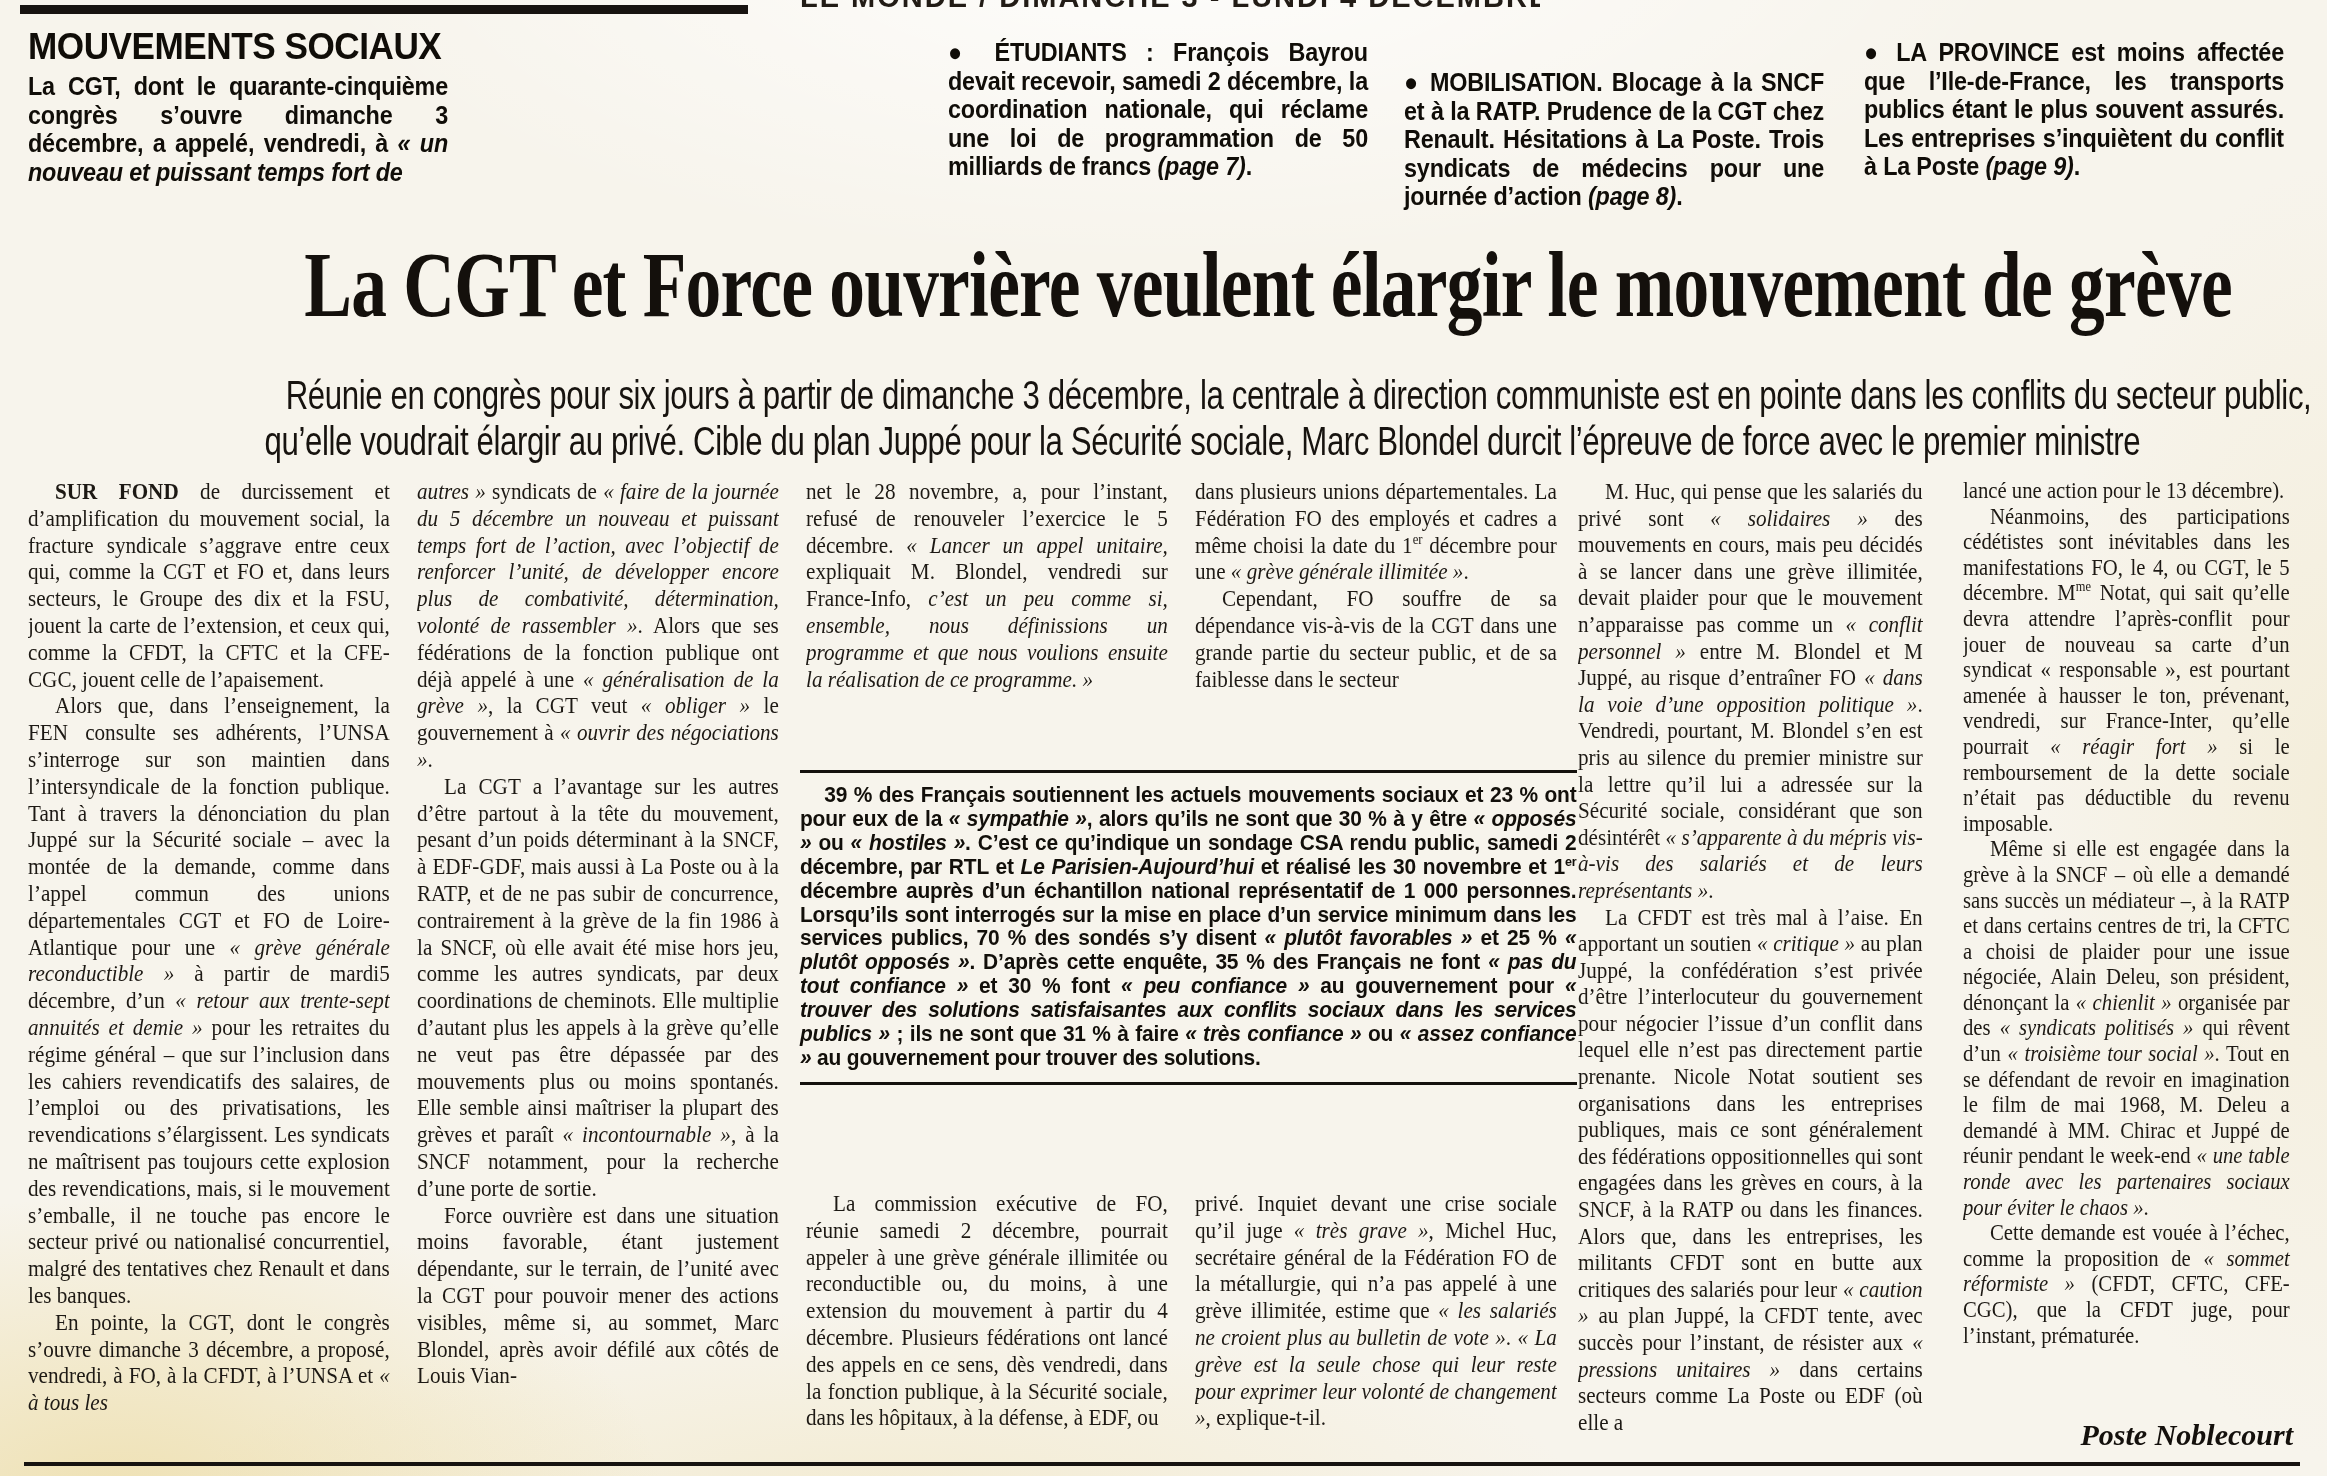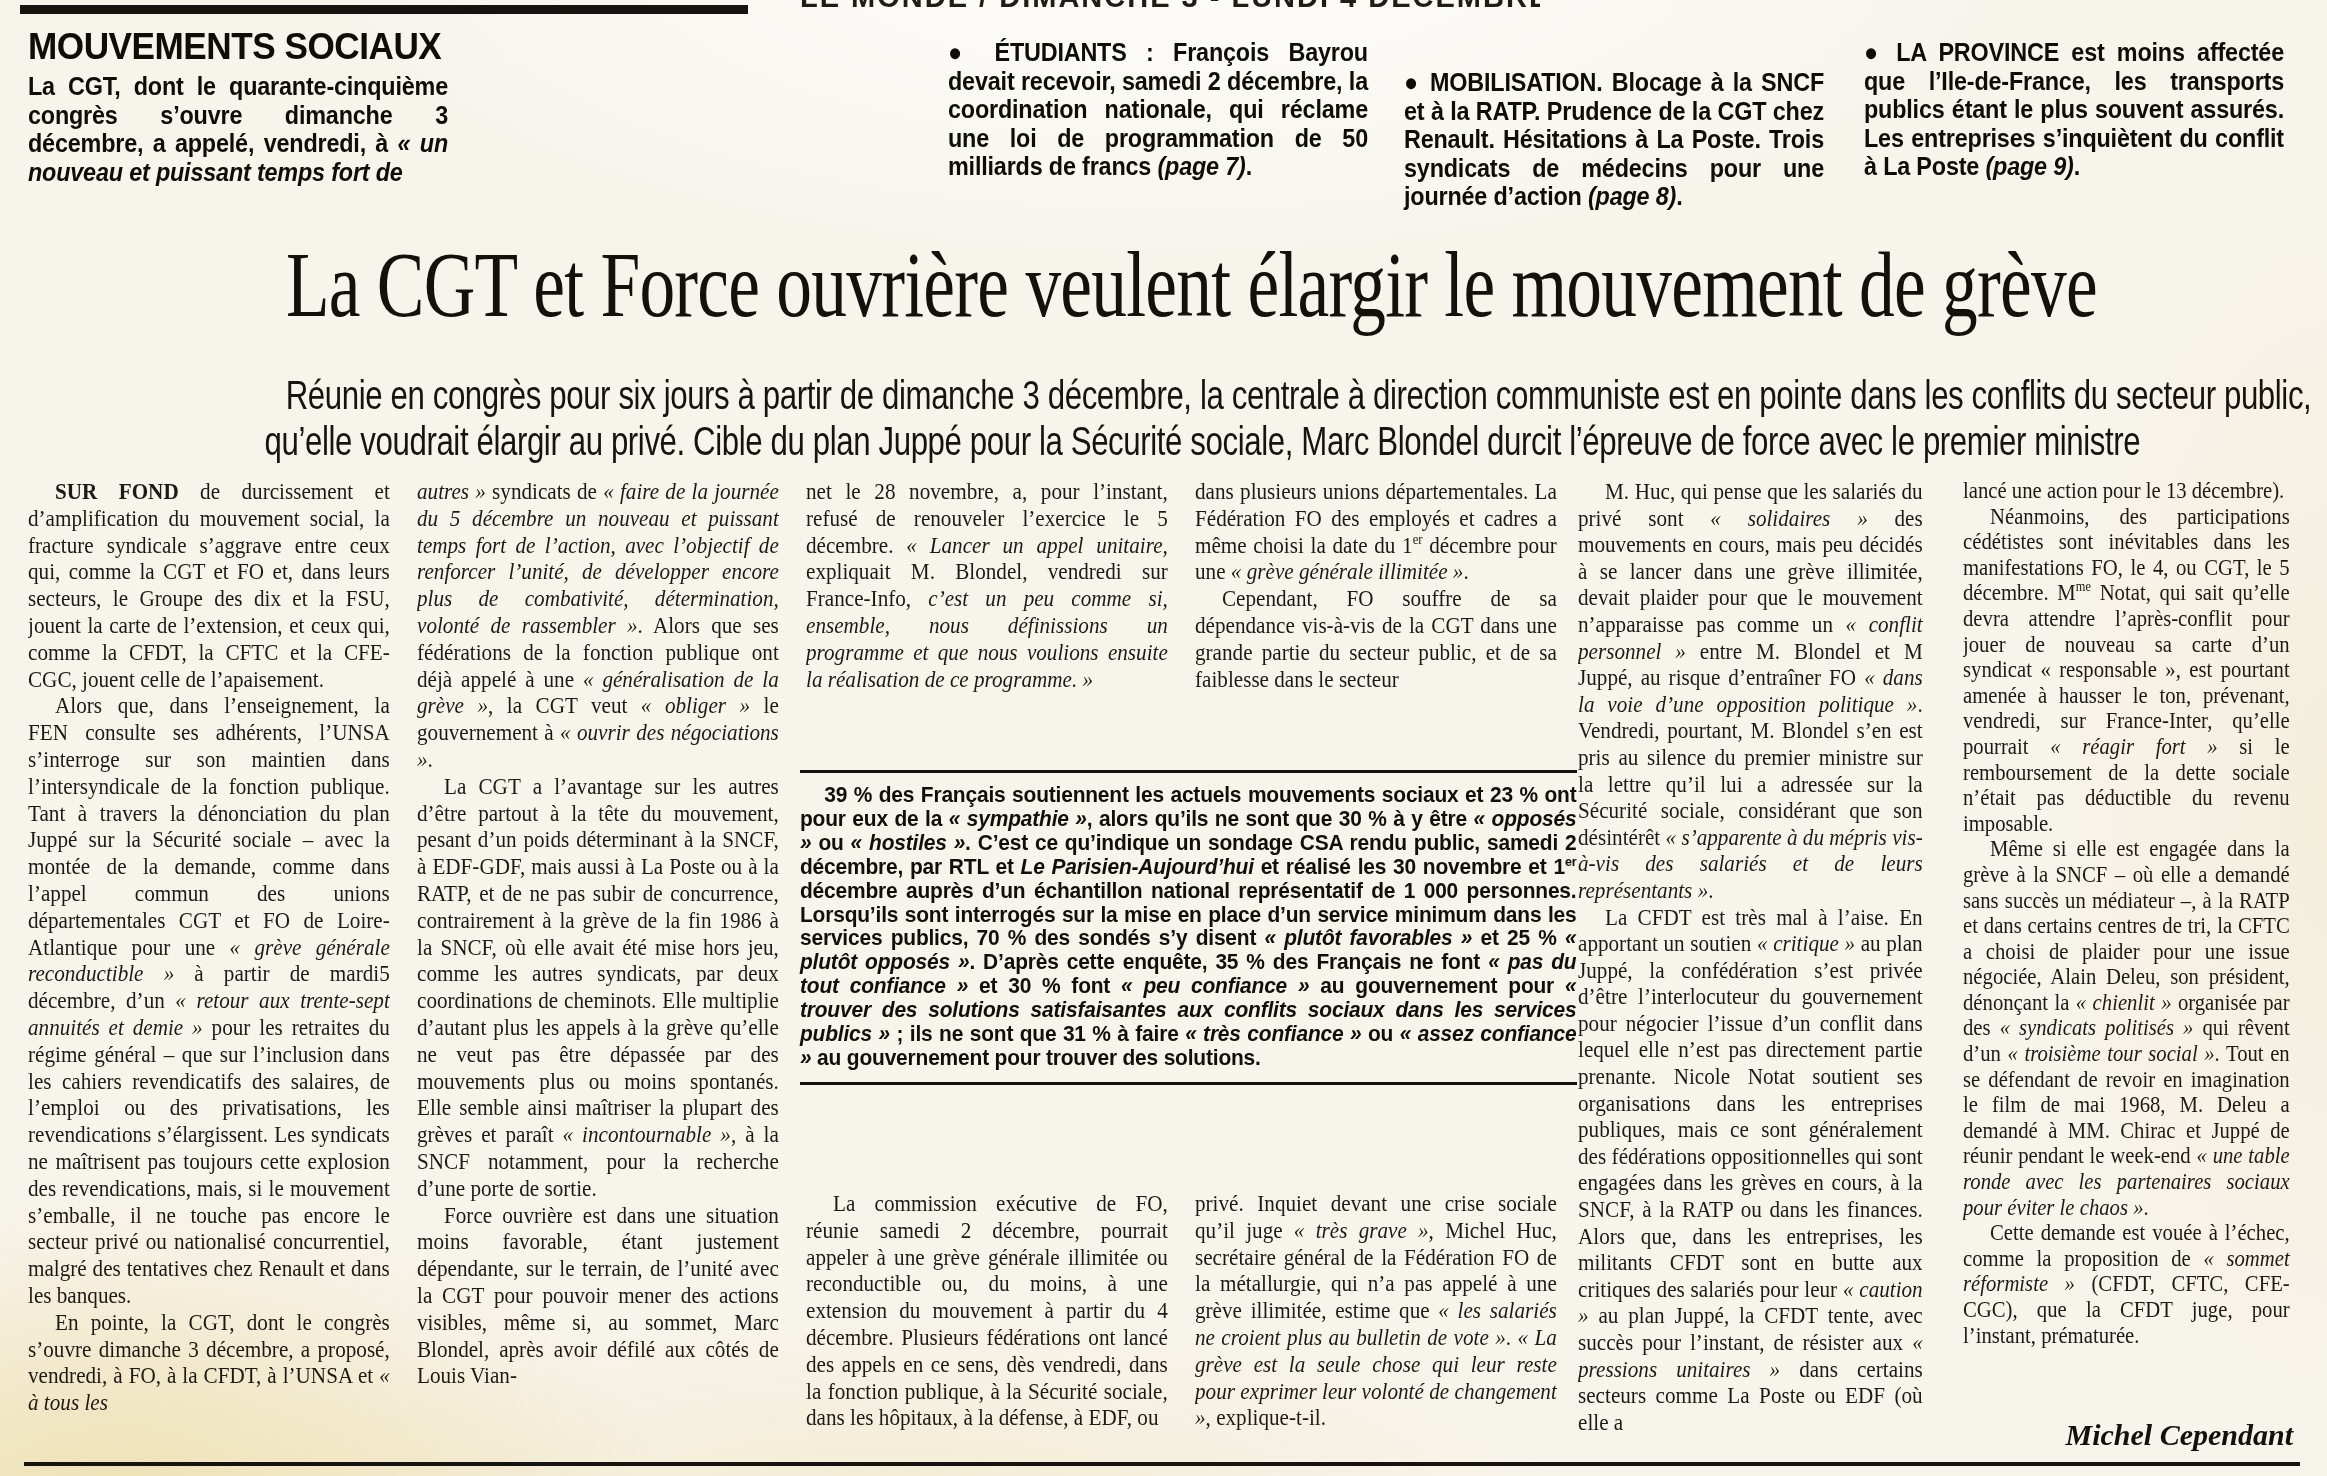--- a/index.html
+++ b/index.html
@@ -24,21 +24,21 @@
   .kicker-title{margin:0;font-family:"Liberation Sans",sans-serif;font-weight:700;font-size:37px;line-height:41px;
     letter-spacing:-0.5px;transform:scaleX(0.95);transform-origin:0 0;white-space:nowrap;color:#100d08;}
   .brief{top:38px;width:420px;}
   .brief-text{font-family:"Liberation Sans",sans-serif;font-weight:700;font-size:25.5px;line-height:28.6px;
     text-align:justify;letter-spacing:-0.2px;color:#100d08;width:458px;transform:scaleX(0.917);transform-origin:0 0;}
   .kicker-body{margin-top:5px;}
   .brief-b{left:492px;} .brief-c{left:948px;} .brief-d{left:1404px;margin-top:30px;} .brief-e{left:1864px;}
 
   
   .headline{left:0;top:228px;width:2327px;margin:0;text-align:center;white-space:nowrap;
-    font-family:"Liberation Serif",serif;font-weight:400;font-size:94px;line-height:112px;color:#14100c;}
+    font-family:"Liberation Serif",serif;font-weight:700;font-size:94px;line-height:112px;color:#14100c;}
   .headline-inner{display:inline-block;transform:scaleX(0.76);letter-spacing:-1px;}
   .subhead{left:0;top:372px;width:2267px;text-align:left;
     font-family:"Liberation Sans",sans-serif;font-weight:400;font-size:40px;line-height:46px;color:#17130f;}
   .sub-line{display:inline-block;white-space:nowrap;transform:scaleX(0.78);letter-spacing:-0.5px;}
 
   
   .bcol{top:478px;height:998px;overflow:hidden;}
   .binner{transform-origin:0 0;transform:scaleX(0.9);font-size:23.5px;line-height:26.8px;text-align:justify;
     font-family:"Liberation Serif",serif;color:#1d1914;}
   .c1{left:28px;width:362px;} .c1 .binner{width:402px;}
@@ -158,17 +158,17 @@
   </div>
   <div class="bcol c6 abs">
     <div class="binner">
         <p class="para"><span>lancé une action pour le 13 décembre).</span></p>
         <p class="para ind"><span>Néanmoins, des participations cédétistes sont inévitables dans les manifestations FO, le 4, ou CGT, le 5 décembre. M</span><span class="r-sup">me</span><span> Notat, qui sait qu’elle devra attendre l’après-conflit pour jouer de nouveau sa carte d’un syndicat « responsable », est pourtant amenée à hausser le ton, prévenant, vendredi, sur France-Inter, qu’elle pourrait </span><span class="r-i">« réagir fort »</span><span> si le remboursement de la dette sociale n’était pas déductible du revenu imposable.</span></p>
         <p class="para ind"><span>Même si elle est engagée dans la grève à la SNCF – où elle a demandé sans succès un médiateur –, à la RATP et dans certains centres de tri, la CFTC a choisi de plaider pour une issue négociée, Alain Deleu, son président, dénonçant la </span><span class="r-i">« chienlit »</span><span> organisée par des </span><span class="r-i">« syndicats politisés »</span><span> qui rêvent d’un </span><span class="r-i">« troisième tour social »</span><span>. Tout en se défendant de revoir en imagination le film de mai 1968, M. Deleu a demandé à MM. Chirac et Juppé de réunir pendant le week-end </span><span class="r-i">« une table ronde avec les partenaires sociaux pour éviter le chaos »</span><span>.</span></p>
         <p class="para ind"><span>Cette demande est vouée à l’échec, comme la proposition de </span><span class="r-i">« sommet réformiste »</span><span> (CFDT, CFTC, CFE-CGC), que la CFDT juge, pour l’instant, prématurée.</span></p>
       </div>
   </div>
 
-  <div class="byline abs">Michel Cependant</div>
+  <div class="byline abs">Poste Noblecourt</div>
 
   <div class="bottomrule abs"></div>
 
 </div>
 
 </body></html>

